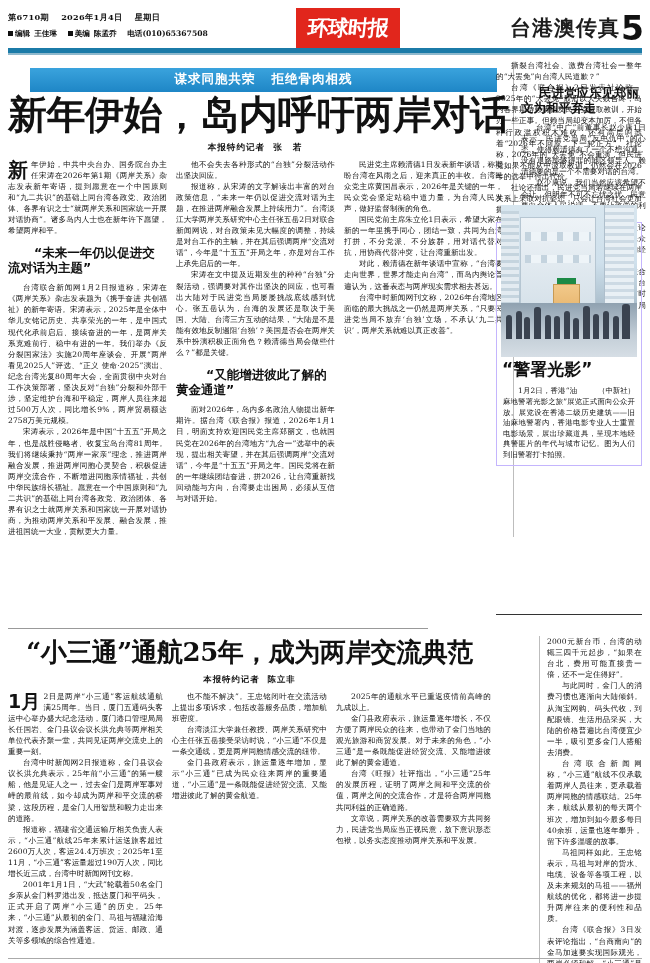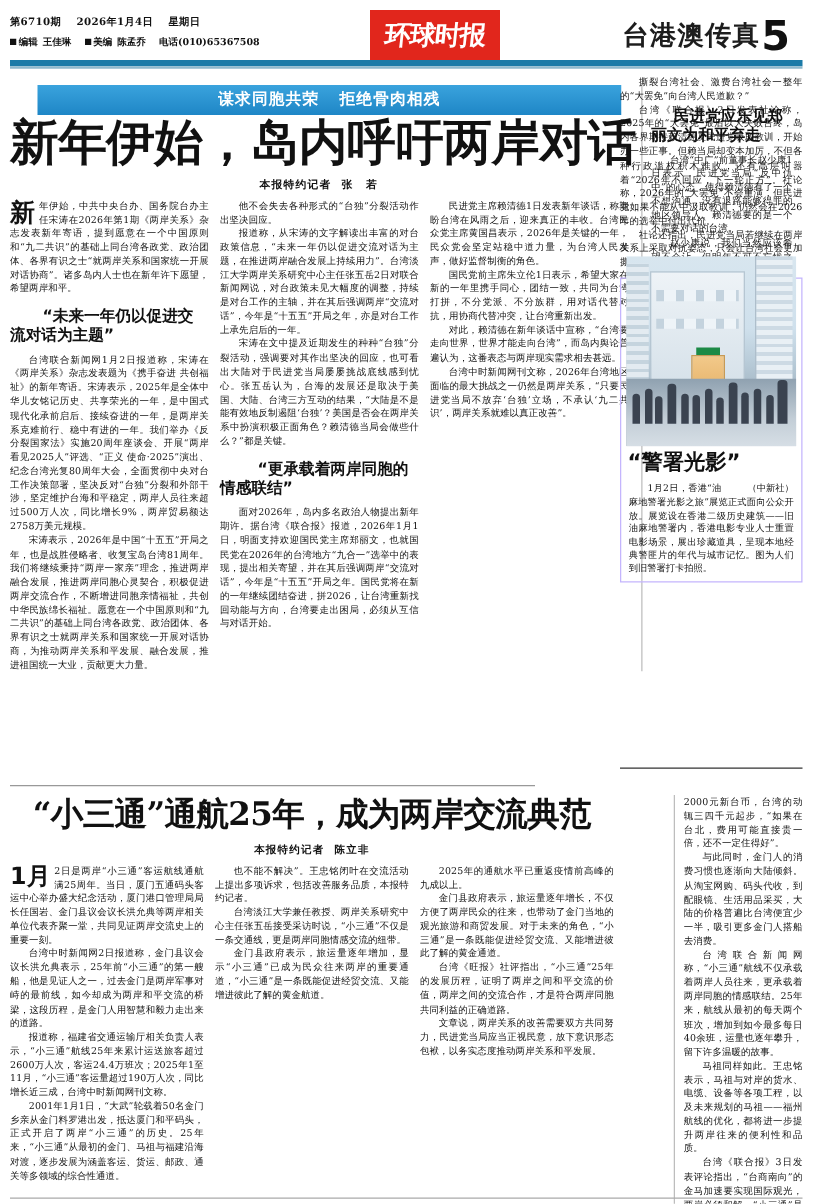--- a/index.html
+++ b/index.html
@@ -9,21 +9,21 @@
   }
   body {
     width: 650px; height: 963px;
     font-family: "DejaVu Serif", "Liberation Serif", serif;
     color: #111;
     overflow: hidden;
     position: relative;
   }
   .page {
     width: 650px; height: 963px;
-    padding: 10px 16px 4px 8px;
+    padding: 10px 4px 4px 8px;
     position: relative;
   }
 
   
   .masthead {
     display: flex; align-items: flex-start;
     height: 46px; position: relative;
   }
   .mh-left { width: 300px; padding-top: 2px; }
   .mh-line1 {
@@ -321,21 +321,21 @@
           <p class="body noind dropcap-para"><span class="dropcap">新</span><span>年伊始，中共中央台办、国务院台办主任宋涛在2026年第1期《两岸关系》杂志发表新年寄语，提到愿意在一个中国原则和“九二共识”的基础上同台湾各政党、政治团体、各界有识之士“就两岸关系和国家统一开展对话协商”。诸多岛内人士也在新年许下愿望，希望两岸和平。</span></p>
           <div class="subhead">“未来一年仍以促进交流对话为主题”</div>
           <p class="body">台湾联合新闻网1月2日报道称，宋涛在《两岸关系》杂志发表题为《携手奋进 共创福祉》的新年寄语。宋涛表示，2025年是全体中华儿女铭记历史、共享荣光的一年，是中国式现代化承前启后、接续奋进的一年，是两岸关系克难前行、稳中有进的一年。我们举办《反分裂国家法》实施20周年座谈会、开展“两岸看见2025人”评选、“正义 使命·2025”演出、纪念台湾光复80周年大会，全面贯彻中央对台工作决策部署，坚决反对“台独”分裂和外部干涉，坚定维护台海和平稳定，两岸人员往来超过500万人次，同比增长9%，两岸贸易额达2758万美元规模。</p>
           <p class="body">宋涛表示，2026年是中国“十五五”开局之年，也是战胜侵略者、收复宝岛台湾81周年。我们将继续秉持“两岸一家亲”理念，推进两岸融合发展，推进两岸同胞心灵契合，积极促进两岸交流合作，不断增进同胞亲情福祉，共创中华民族绵长福祉。愿意在一个中国原则和“九二共识”的基础上同台湾各政党、政治团体、各界有识之士就两岸关系和国家统一开展对话协商，为推动两岸关系和平发展、融合发展，推进祖国统一大业，贡献更大力量。</p>
         </div>
 
         <div class="col">
           <p class="body">他不会失去各种形式的“台独”分裂活动作出坚决回应。</p>
           <p class="body">报道称，从宋涛的文字解读出丰富的对台政策信息，“未来一年仍以促进交流对话为主题，在推进两岸融合发展上持续用力”。台湾淡江大学两岸关系研究中心主任张五岳2日对联合新闻网说，对台政策未见大幅度的调整，持续是对台工作的主轴，并在其后强调两岸“交流对话”，今年是“十五五”开局之年，亦是对台工作上承先启后的一年。</p>
           <p class="body">宋涛在文中提及近期发生的种种“台独”分裂活动，强调要对其作出坚决的回应，也可看出大陆对于民进党当局屡屡挑战底线感到忧心。张五岳认为，台海的发展还是取决于美国、大陆、台湾三方互动的结果，“大陆是不是能有效地反制遏阻‘台独’？美国是否会在两岸关系中扮演积极正面角色？赖清德当局会做些什么？”都是关键。</p>
-          <div class="subhead ind2">“更承载着两岸同胞的情感联结”</div>
+          <div class="subhead ind2">“又能增进彼此了解的黄金通道”</div>
           <p class="body">面对2026年，岛内多名政治人物提出新年期许。据台湾《联合报》报道，2026年1月1日，明面支持欢迎国民党主席郑丽文，也就国民党在2026年的台湾地方“九合一”选举中的表现，提出相关寄望，并在其后强调两岸“交流对话”，今年是“十五五”开局之年。国民党将在新的一年继续团结奋进，拼2026，让台湾重新找回动能与方向，台湾要走出困局，必须从互信与对话开始。</p>
         </div>
 
         <div class="col">
           <p class="body">民进党主席赖清德1日发表新年谈话，称期盼台湾在风雨之后，迎来真正的丰收。台湾民众党主席黄国昌表示，2026年是关键的一年，民众党会坚定站稳中道力量，为台湾人民发声，做好监督制衡的角色。</p>
           <p class="body">国民党前主席朱立伦1日表示，希望大家在新的一年里携手同心，团结一致，共同为台湾打拼，不分党派、不分族群，用对话代替对抗，用协商代替冲突，让台湾重新出发。</p>
           <p class="body">对此，赖清德在新年谈话中宣称，“台湾要走向世界，世界才能走向台湾”，而岛内舆论普遍认为，这番表态与两岸现实需求相去甚远。</p>
           <p class="body">台湾中时新闻网刊文称，2026年台湾地区面临的最大挑战之一仍然是两岸关系，“只要民进党当局不放弃‘台独’立场，不承认‘九二共识’，两岸关系就难以真正改善”。</p>
         </div>
 
@@ -402,21 +402,21 @@
       <div class="cols3b">
 
         <div class="colb">
           <p class="body noind dropcap-para"><span class="dropcap2">1月</span><span>2日是两岸“小三通”客运航线通航满25周年。当日，厦门五通码头客运中心举办盛大纪念活动，厦门港口管理局局长任国岩、金门县议会议长洪允典等两岸相关单位代表齐聚一堂，共同见证两岸交流史上的重要一刻。</span></p>
           <p class="body">台湾中时新闻网2日报道称，金门县议会议长洪允典表示，25年前“小三通”的第一艘船，他是见证人之一，过去金门是两岸军事对峙的最前线，如今却成为两岸和平交流的桥梁，这段历程，是金门人用智慧和毅力走出来的道路。</p>
           <p class="body">报道称，福建省交通运输厅相关负责人表示，“小三通”航线25年来累计运送旅客超过2600万人次，客运24.4万班次；2025年1至11月，“小三通”客运量超过190万人次，同比增长近三成，台湾中时新闻网刊文称。</p>
           <p class="body">2001年1月1日，“大武”轮载着50名金门乡亲从金门料罗港出发，抵达厦门和平码头，正式开启了两岸“小三通”的历史。25年来，“小三通”从最初的金门、马祖与福建沿海对渡，逐步发展为涵盖客运、货运、邮政、通关等多领域的综合性通道。</p>
         </div>
 
         <div class="colb">
-          <p class="body">也不能不解决”。王忠铭闭叶在交流活动上提出多项诉求，包括改善服务品质，本报特约记者。</p>
+          <p class="body">也不能不解决”。王忠铭闭叶在交流活动上提出多项诉求，包括改善服务品质，增加航班密度。</p>
           <p class="body">台湾淡江大学兼任教授、两岸关系研究中心主任张五岳接受采访时说，“小三通”不仅是一条交通线，更是两岸同胞情感交流的纽带。</p>
           <p class="body">金门县政府表示，旅运量逐年增加，显示“小三通”已成为民众往来两岸的重要通道，“小三通”是一条既能促进经贸交流、又能增进彼此了解的黄金航道。</p>
         </div>
 
         <div class="colb">
           <p class="body">2025年的通航水平已重返疫情前高峰的九成以上。</p>
           <p class="body">金门县政府表示，旅运量逐年增长，不仅方便了两岸民众的往来，也带动了金门当地的观光旅游和商贸发展。对于未来的角色，“小三通”是一条既能促进经贸交流、又能增进彼此了解的黄金通道。</p>
           <p class="body">台湾《旺报》社评指出，“小三通”25年的发展历程，证明了两岸之间和平交流的价值，两岸之间的交流合作，才是符合两岸同胞共同利益的正确道路。</p>
           <p class="body">文章说，两岸关系的改善需要双方共同努力，民进党当局应当正视民意，放下意识形态包袱，以务实态度推动两岸关系和平发展。</p>
         </div>

